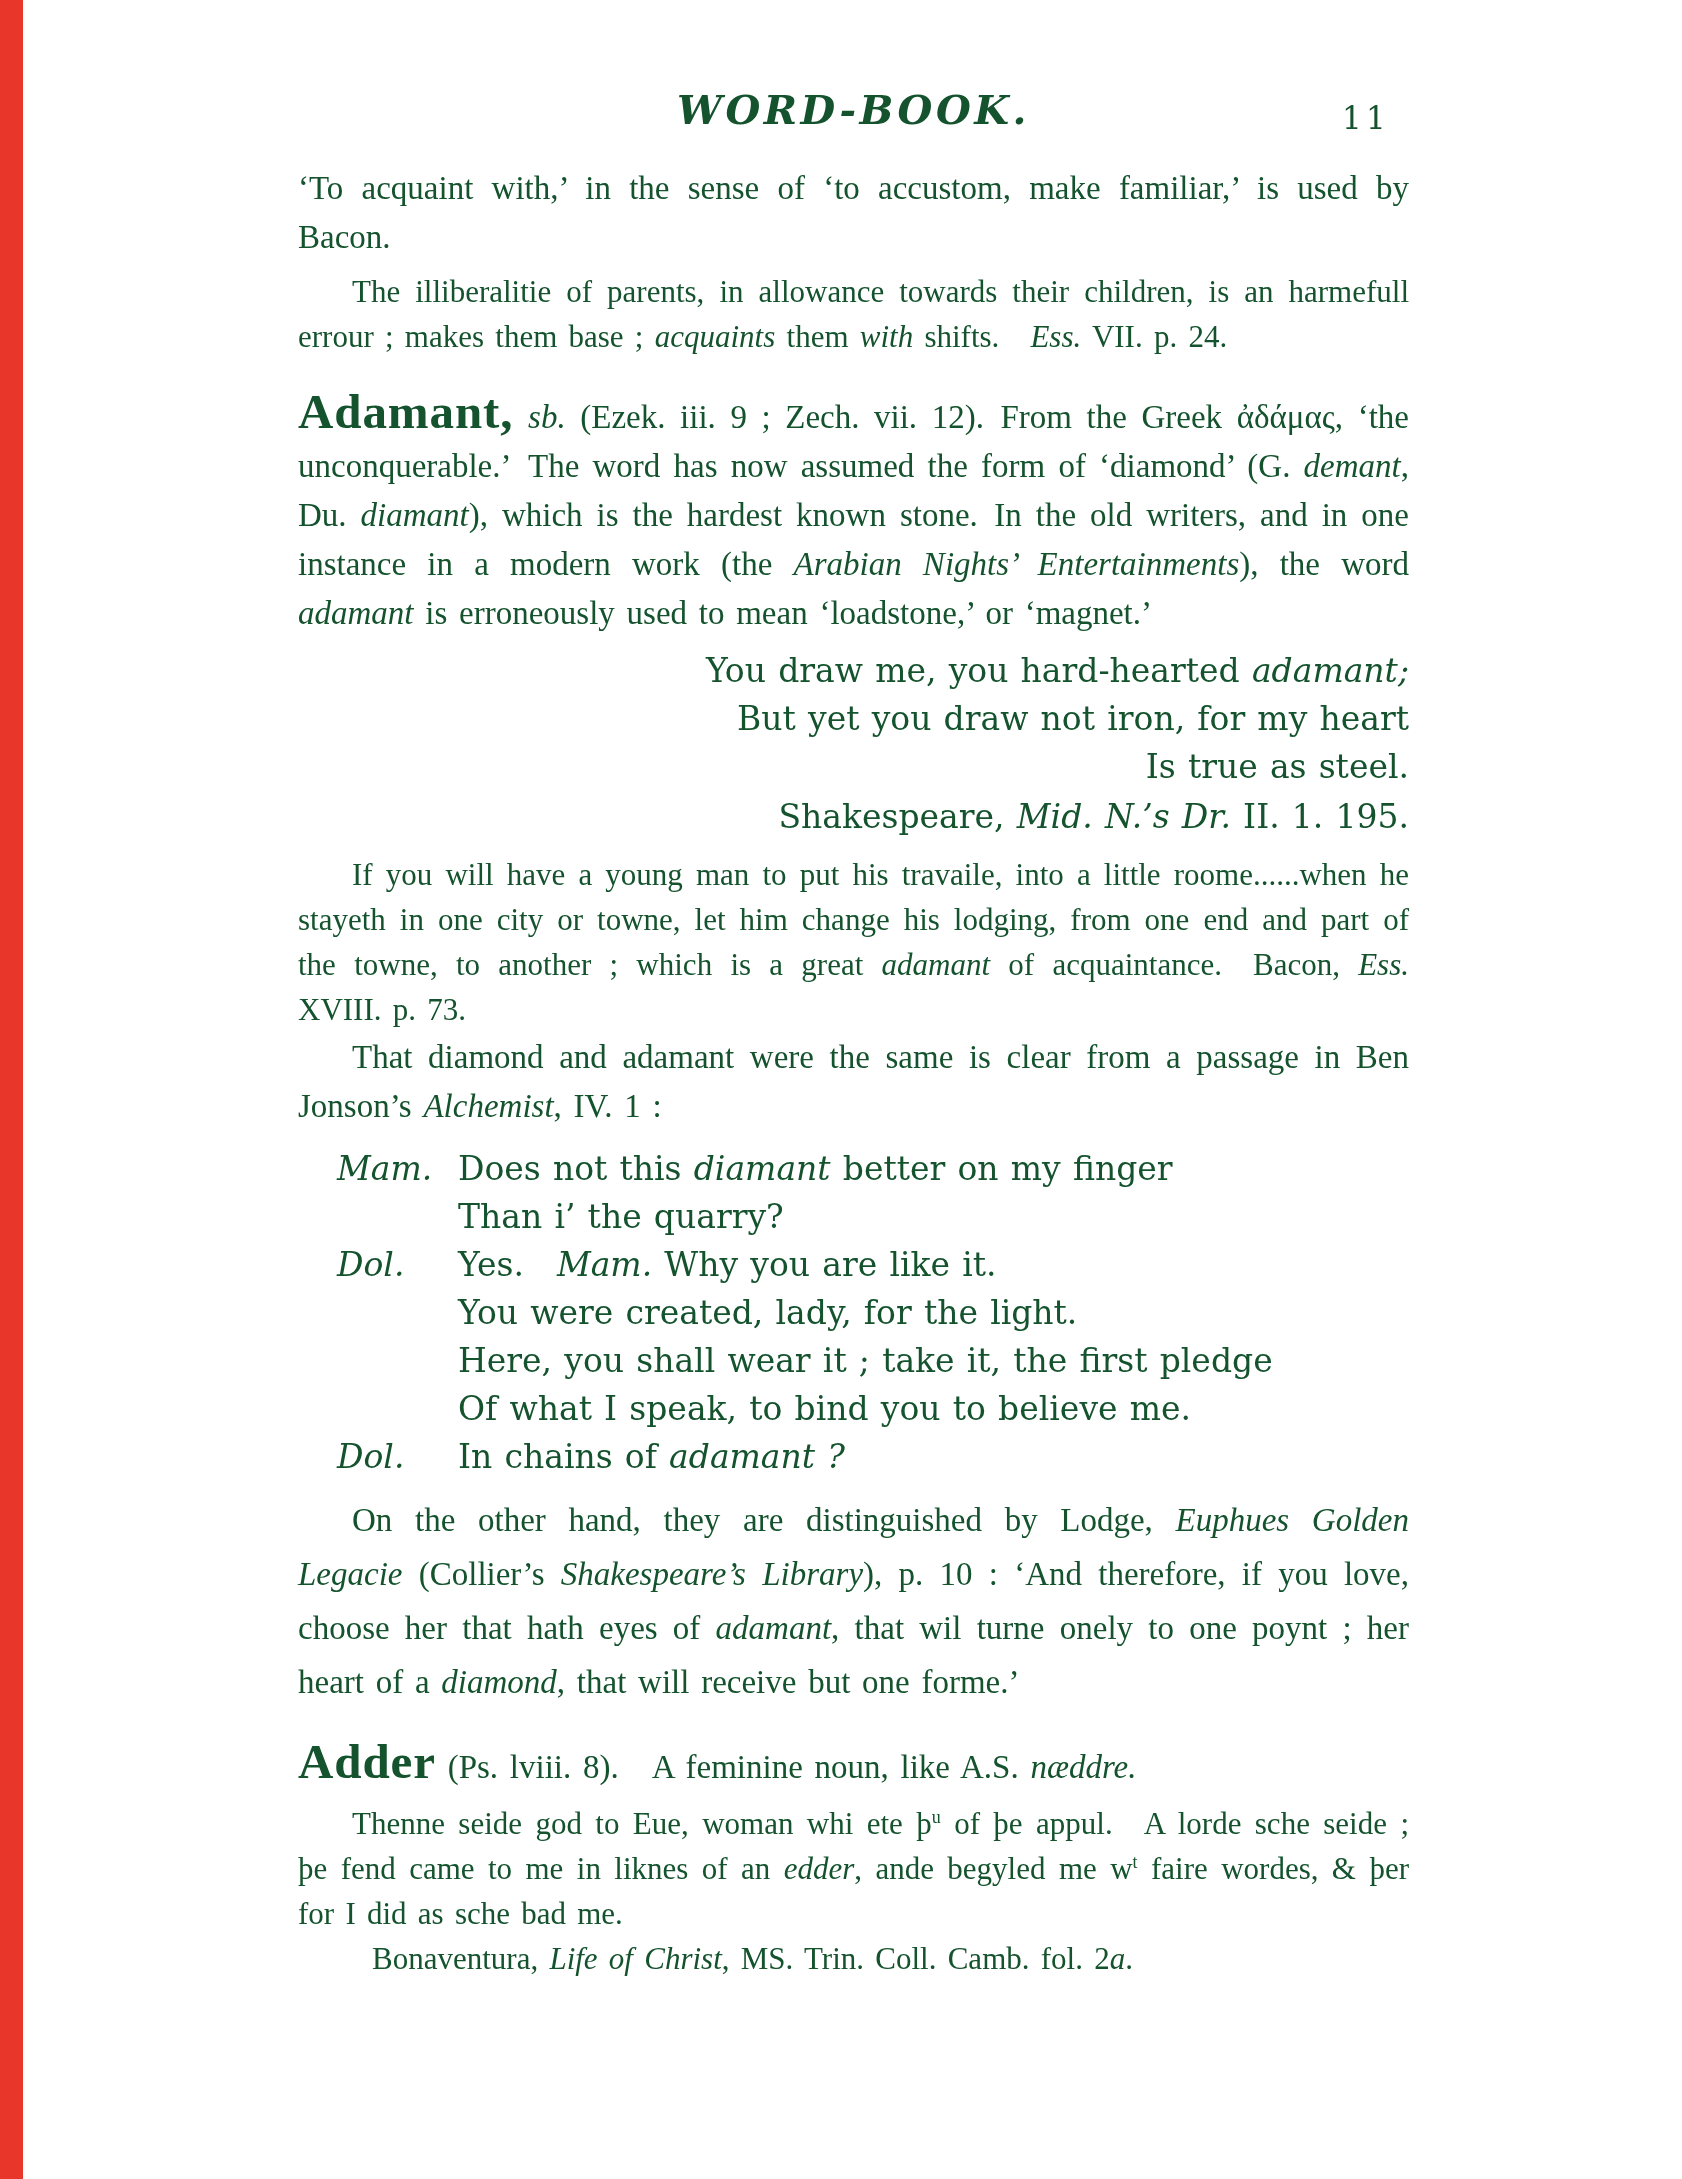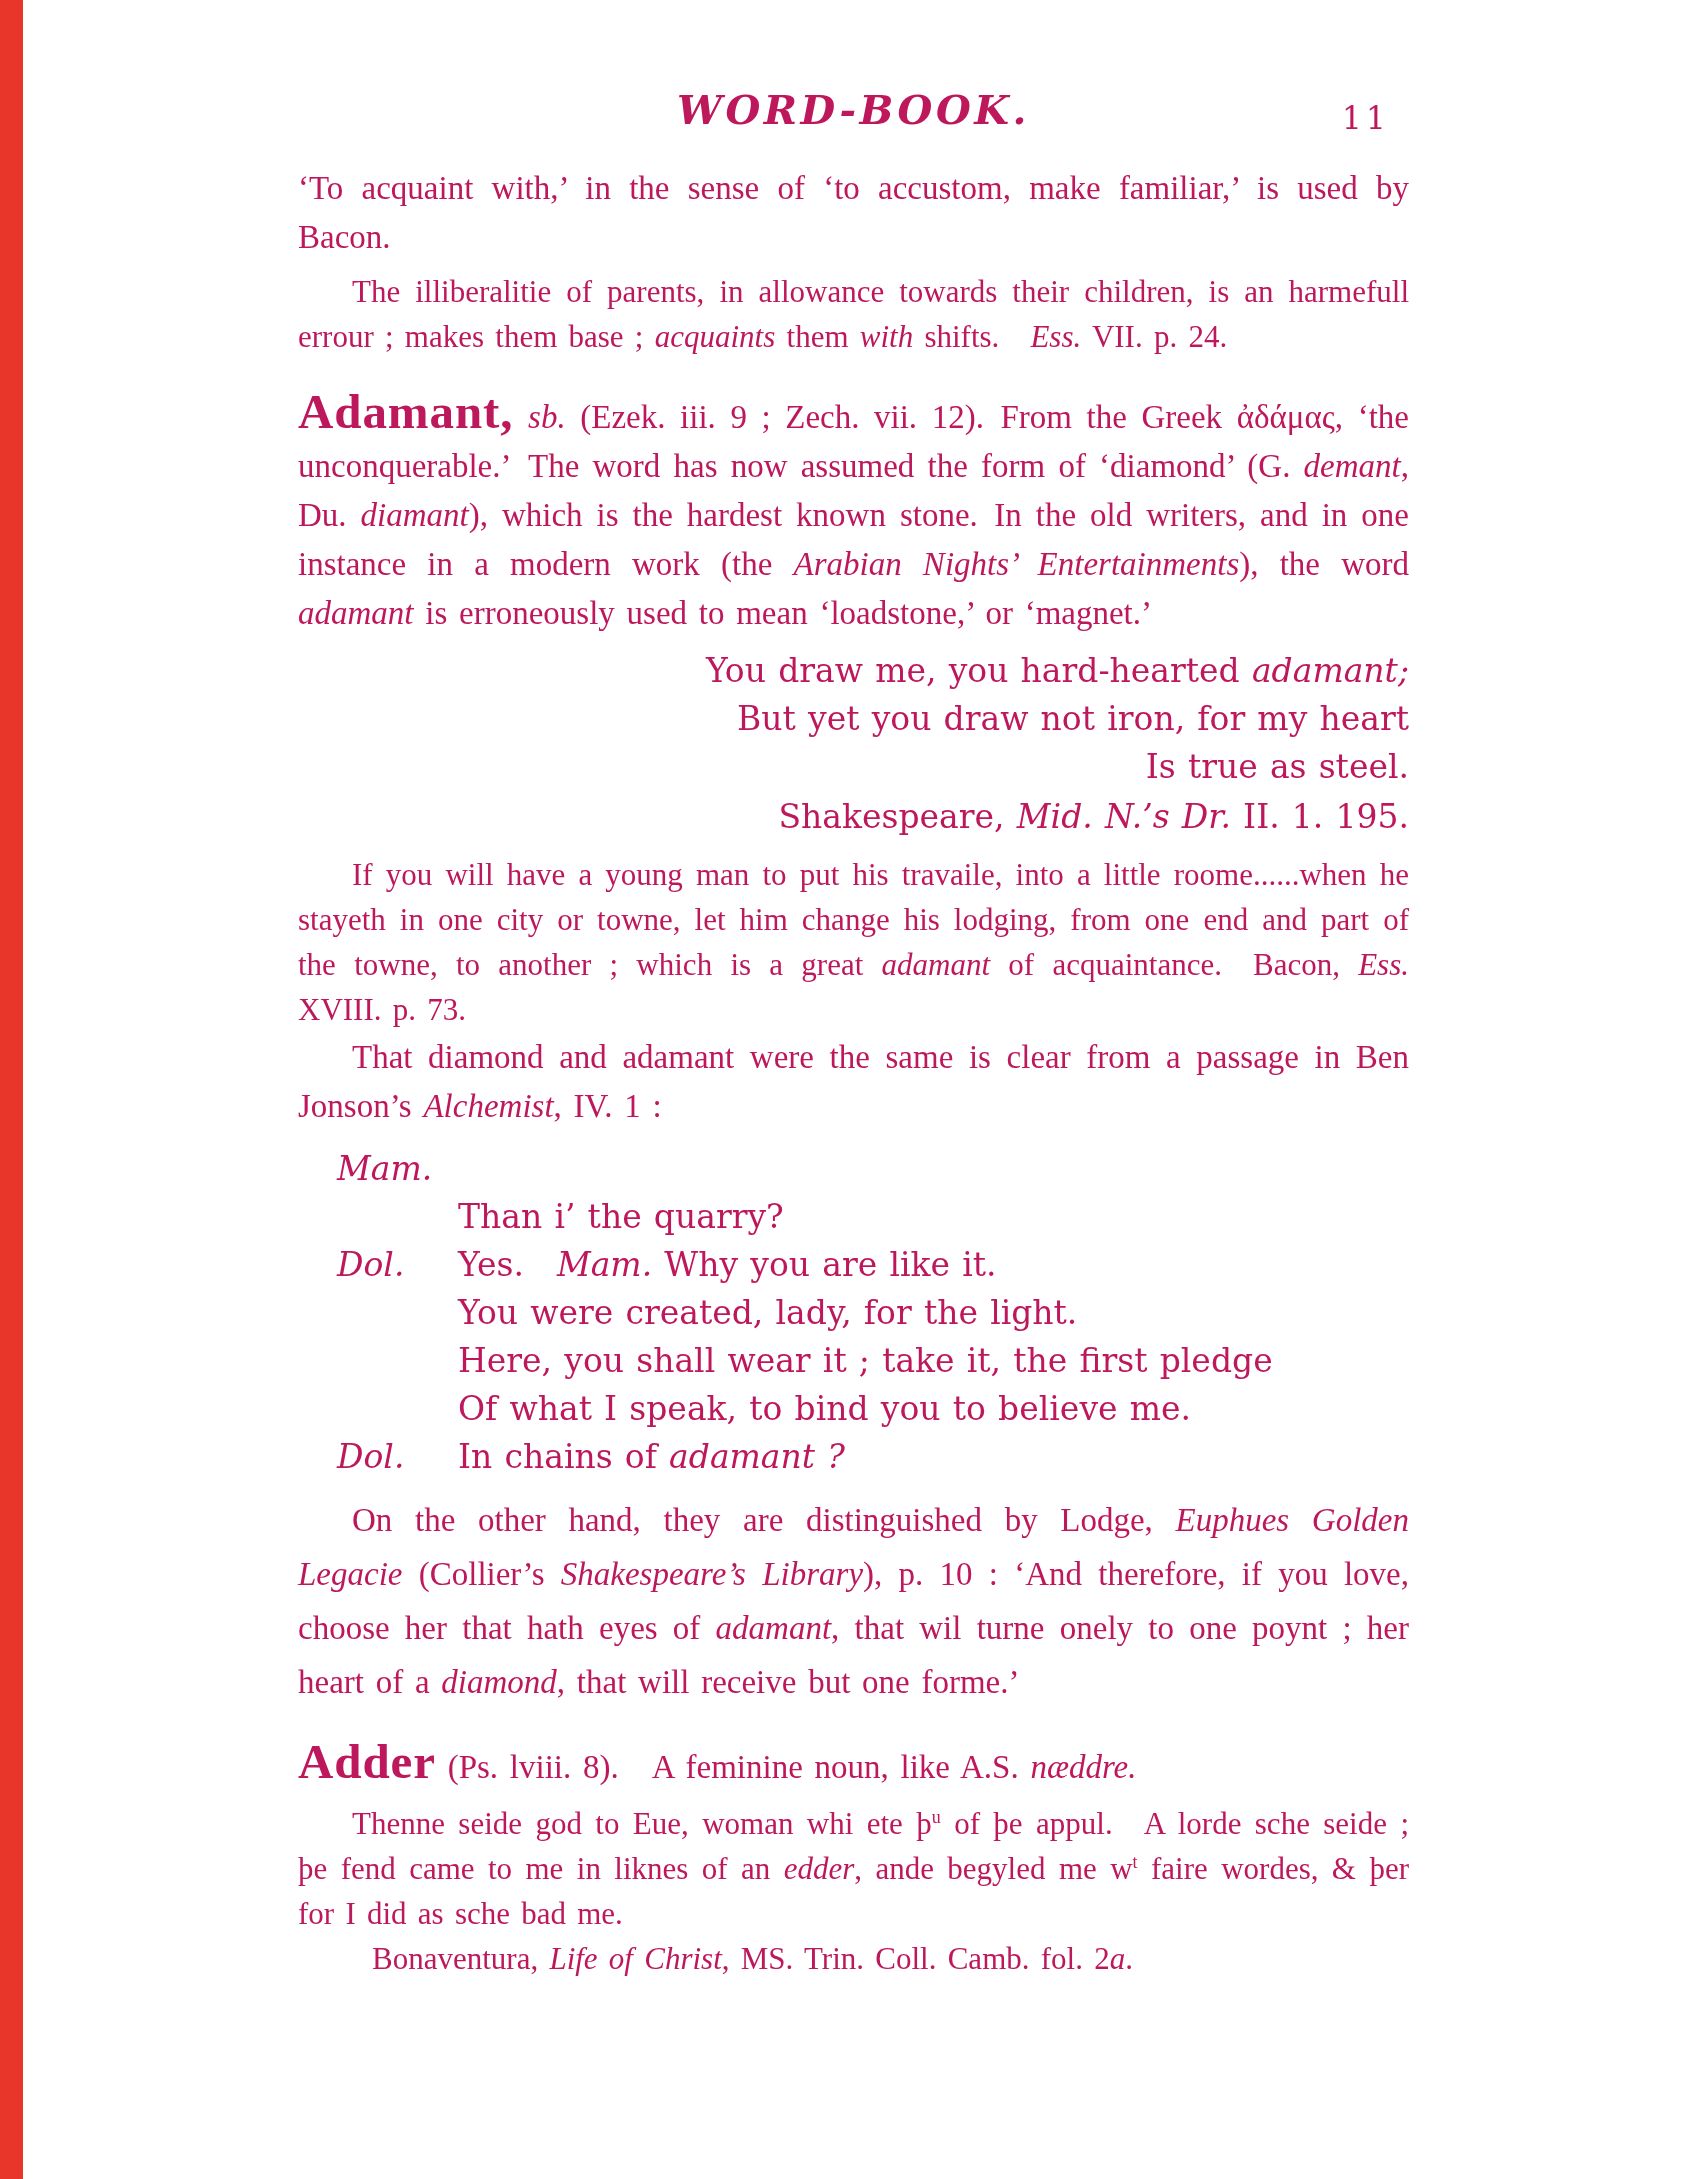--- a/index.html
+++ b/index.html
@@ -95,41 +95,42 @@
   .dline { flex: 1; }
   .qattr {
     padding-left: 74px;
     text-align: left;
     text-indent: 0;
   }
 </style>
 </head>
 <body>
 
-<div class="page" style="color: #be185d; background: rgb(255, 255, 255);">
+<div class="page" style="color: #14532d; background: rgb(255, 255, 255);">
   <div class="red-strip" style="background: rgb(232, 54, 42);"></div>
   <header class="running-head">
     <span class="title">WORD-BOOK.</span>
     <span class="pagenum">11</span>
   </header>
   <main class="content">
       <div class="para"><span>‘To acquaint with,’ in the sense of ‘to accustom, make familiar,’ is used by Bacon.</span></div>
       <div class="para small ind"><span>The illiberalitie of parents, in allowance towards their children, is an harmefull errour&nbsp;; makes them base&nbsp;; </span><span class="i">acquaints</span><span> them </span><span class="i">with</span><span> shifts.  </span><span class="i">Ess.</span><span> VII. p. 24.</span></div>
       <div class="para entry"><span class="b">Adamant,</span><span> </span><span class="i">sb.</span><span> (Ezek. iii. 9&nbsp;; Zech. vii. 12). From the Greek ἀδάμας, ‘the unconquerable.’ The word has now assumed the form of ‘diamond’ (G. </span><span class="i">demant</span><span>, Du. </span><span class="i">diamant</span><span>), which is the hardest known stone. In the old writers, and in one instance in a modern work (the </span><span class="i">Arabian Nights’ Entertainments</span><span>), the word </span><span class="i">adamant</span><span> is erroneously used to mean ‘loadstone,’ or ‘magnet.’</span></div>
       <div class="verse">
         <div class="vline"><span>You draw me, you hard-hearted </span><span class="i">adamant;</span></div>
         <div class="vline"><span>But yet you draw not iron, for my heart</span></div>
         <div class="vline"><span>Is true as steel.</span></div>
         <div class="vattr"><span>Shakespeare, </span><span class="i">Mid. N.’s Dr.</span><span> II. 1. 195.</span></div>
       </div>
       <div class="para small ind"><span>If you will have a young man to put his travaile, into a little roome......when he stayeth in one city or towne, let him change his lodging, from one end and part of the towne, to another&nbsp;; which is a great </span><span class="i">adamant</span><span> of acquaintance.  Bacon, </span><span class="i">Ess.</span><span> XVIII. p. 73.</span></div>
       <div class="para ind"><span>That diamond and adamant were the same is clear from a passage in Ben Jonson’s </span><span class="i">Alchemist</span><span>, IV. 1&nbsp;:</span></div>
       <div class="dialogue">
         <div class="drow">
           <span class="dspeaker">Mam.</span>
+          <div class="dline"><span>Does not this </span><span class="i">diamant</span><span> better on my finger</span></div>
         </div>
         <div class="drow">
           <span class="dspeaker"></span>
           <div class="dline"><span>Than i’ the quarry?</span></div>
         </div>
         <div class="drow">
           <span class="dspeaker">Dol.</span>
           <div class="dline"><span>Yes.  </span><span class="i">Mam.</span><span> Why you are like it.</span></div>
         </div>
         <div class="drow">

